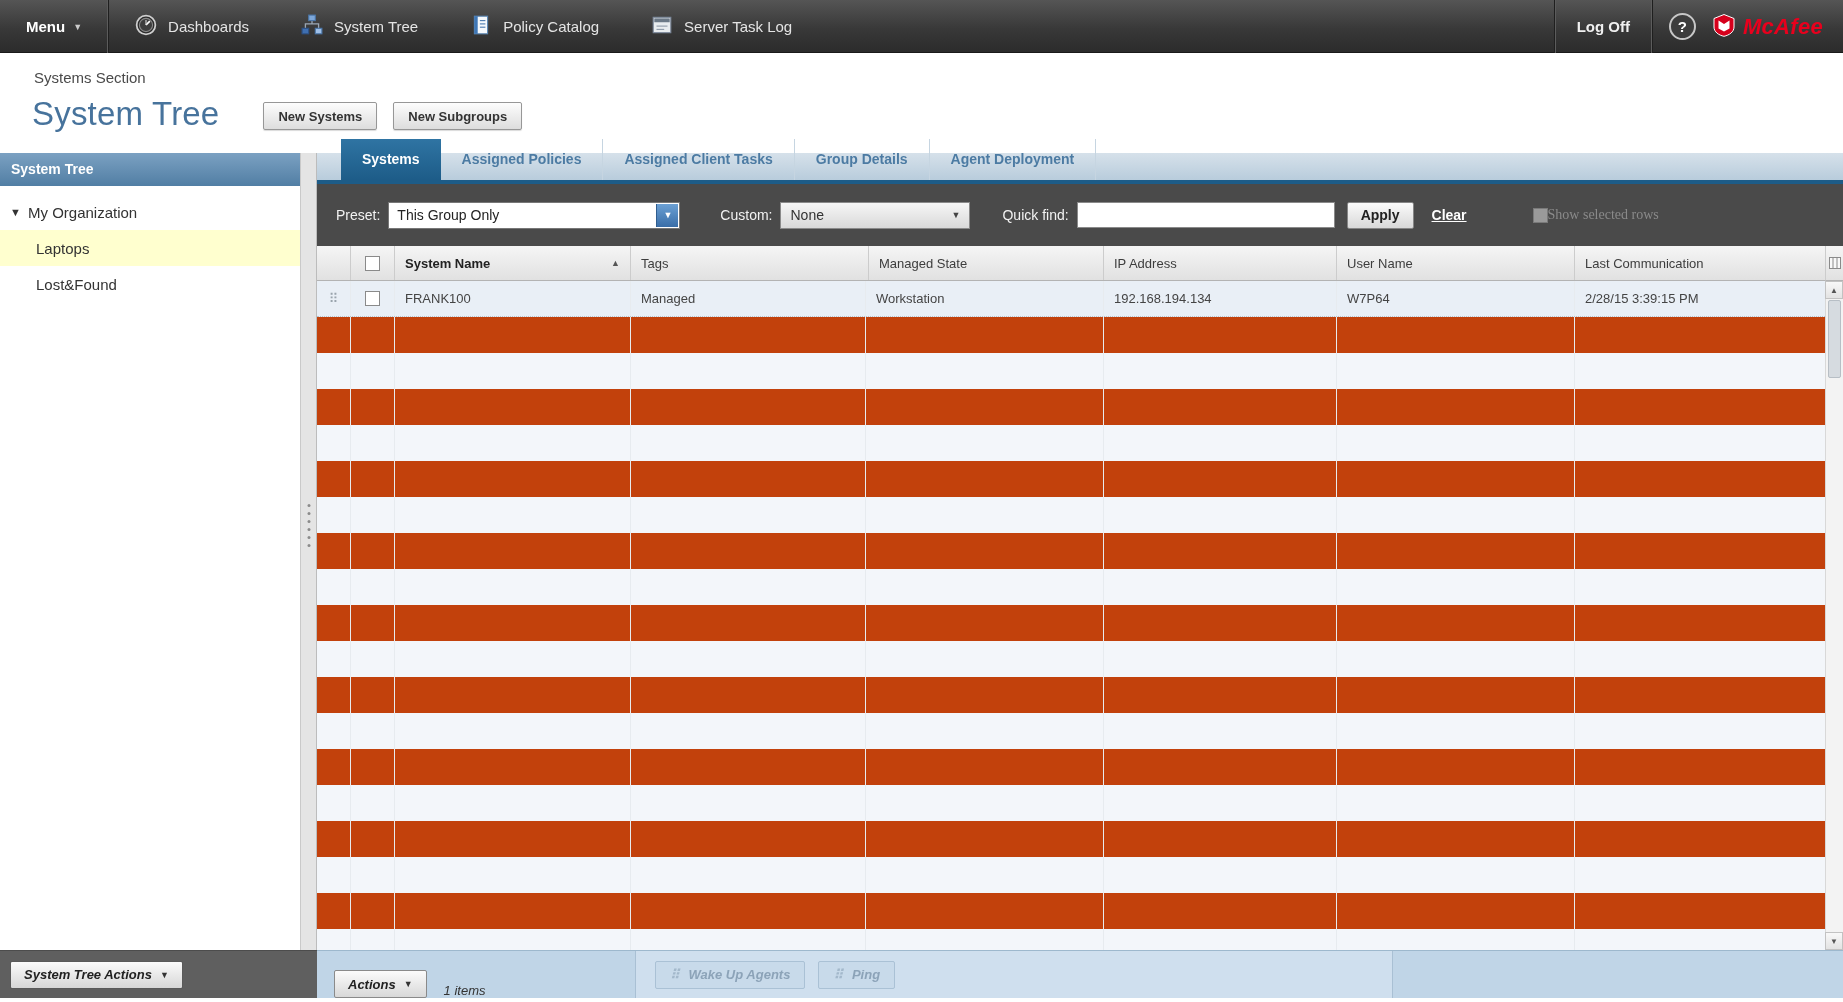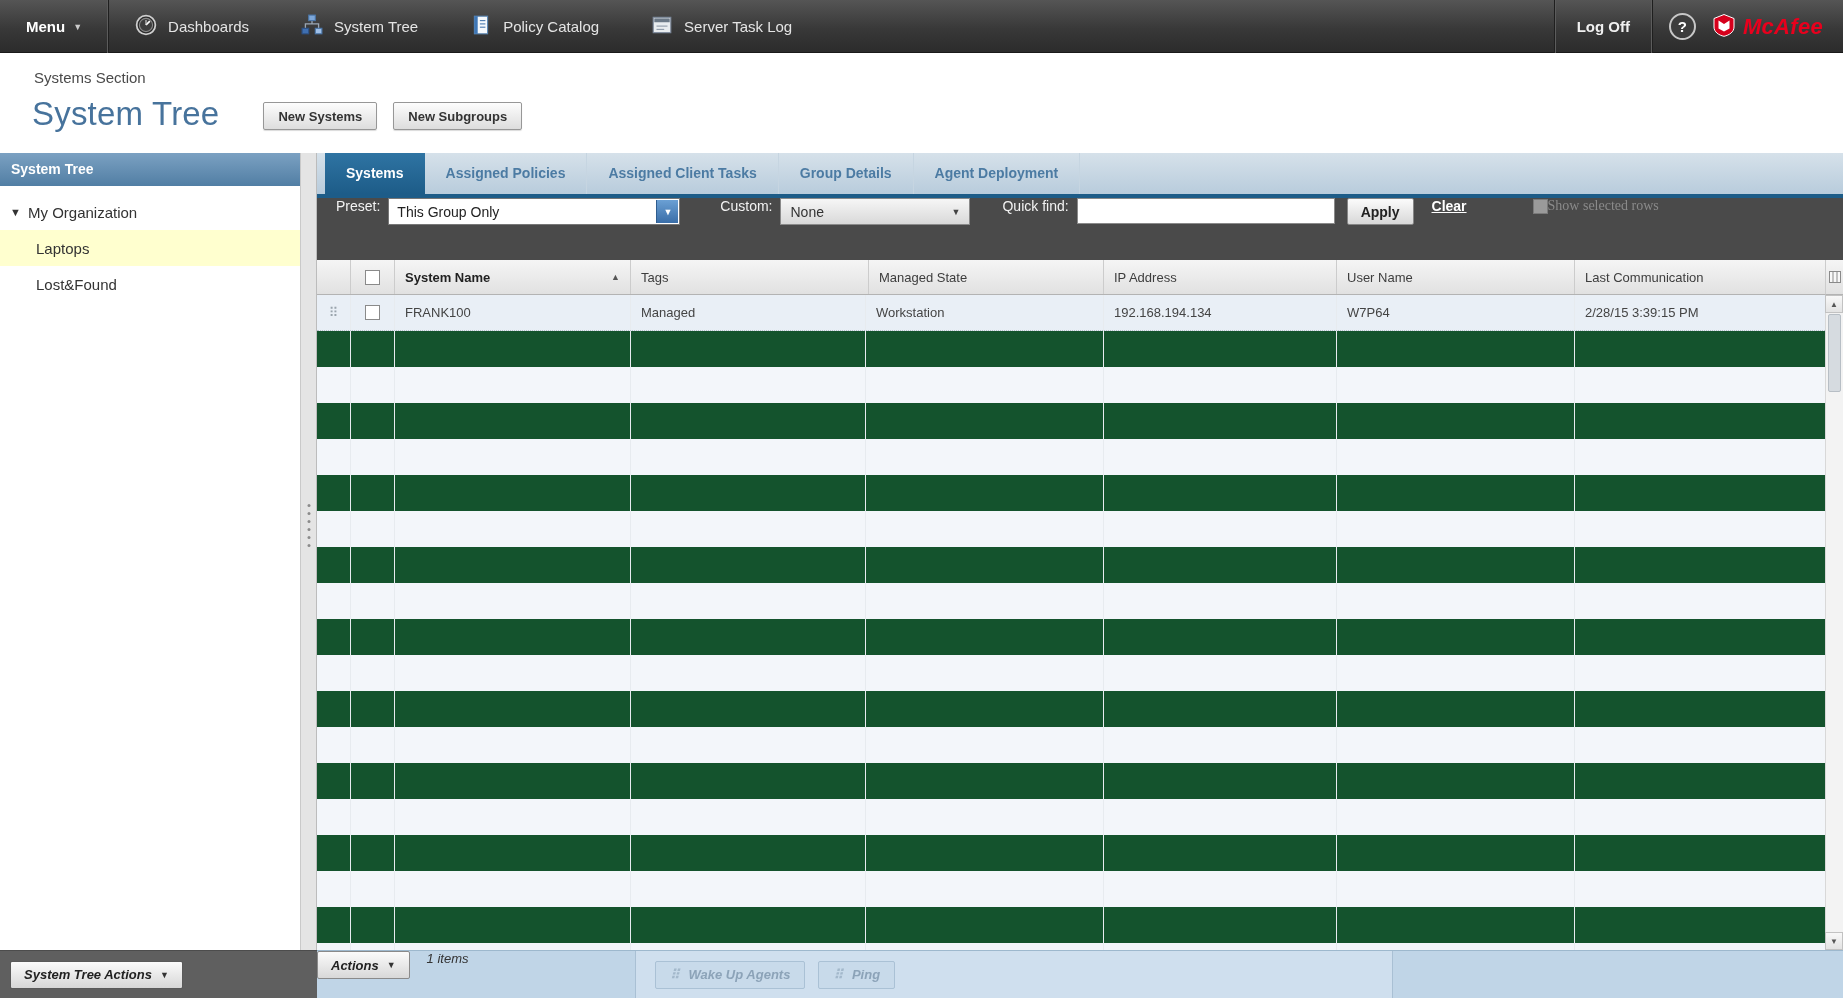--- a/index.html
+++ b/index.html
@@ -75,34 +75,34 @@
   
   .splitter { width:17px; background:#e4e4e4; border-left:1px solid #c9c9c9; border-right:1px solid #bcbcbc; position:relative; cursor:col-resize; }
   .grip { position:absolute; top:44%; left:50%; transform:translateX(-50%); display:flex; flex-direction:column; gap:5px; }
   .grip i { width:3px; height:3px; border-radius:50%; background:#8b8b8b; display:block; }
 
   
   .main { flex:1; min-width:0; display:flex; flex-direction:column; position:relative; }
 
   
   .tabbar {
-    height:45px; background:linear-gradient(#d6e1ea,#b8ccdc);
+    height:31px; background:linear-gradient(#d6e1ea,#b8ccdc);
     border-bottom:4px solid #1d5c88;
-    display:flex; align-items:flex-end; padding-left:8px;
+    display:flex; align-items:flex-end; padding-left:24px;
   }
   .tab {
     height:41px; line-height:41px; padding:0 21px;
     font-size:14px; font-weight:bold; color:#4c7ba3; cursor:pointer;
     border-right:1px solid #c6d5e1;
   }
   .tab.active { background:linear-gradient(#2f74a3,#1d5c88); color:#ffffff; border-right:none; }
 
   
   .filterbar {
-    height:62px; background:#4a4a4a; display:flex; align-items:flex-start;
+    height:62px; background:#4a4a4a; display:flex; align-items:center;
     color:#f2f2f2; font-size:14px; padding:0 19px;
   }
   .fb-label { margin-right:8px; }
   .dd-preset {
     width:292px; height:27px; background:#ffffff; border:1px solid #777;
     position:relative; display:flex; align-items:center; padding-left:8px;
     color:#222; cursor:pointer;
   }
   .dd-preset .dd-btn {
     position:absolute; right:1px; top:1px; bottom:1px; width:22px;
@@ -122,21 +122,21 @@
     height:27px; padding:0 13px; margin-left:12px;
     background:linear-gradient(#fbfbfb,#d8d8d8); border:1px solid #868686; border-radius:2px;
     font-size:14px; font-weight:bold; color:#222; cursor:pointer;
   }
   .clear-link { color:#ffffff; font-weight:bold; text-decoration:underline; margin-left:18px; cursor:pointer; }
   .show-selected { margin-left:66px; display:flex; align-items:center; gap:0; color:#8a8a8a;font-family:Liberation Serif, serif; }
   .cb { width:15px; height:15px; background:#ffffff; border:1px solid #8a8a8a; cursor:pointer; }
   .cb.disabled { background:#9a9a9a; border-color:#7a7a7a; cursor:default; }
 
   
-  .table-wrap { flex:1; position:relative; background:#14532d; overflow:hidden; }
+  .table-wrap { flex:1; position:relative; background:#c2410c; overflow:hidden; }
   .tgrid { position:absolute; left:0; right:18px; top:0; bottom:0; }
   .thead {
     display:flex; height:35px; align-items:stretch;
     background:linear-gradient(#f5f5f5,#e1e1e1);
     border-bottom:1px solid #b3b3b3; font-size:13px; color:#3d3d3d;
   }
   .tcell { padding:0 10px; display:flex; align-items:center; overflow:hidden; white-space:nowrap; border-right:1px solid #cccccc; }
   .trow .tcell { border-right:1px solid #e7ebef; height:100%; }
   .col-drag { width:34px; padding:0; justify-content:center; }
   .col-check { width:44px; padding:0; justify-content:center; }
@@ -173,21 +173,21 @@
     width:317px; background:#5f5f5f; border-top:1px solid #4c4c4c;
     display:flex; align-items:center; padding-left:10px;
   }
   .sta-btn {
     height:28px; padding:0 13px; background:linear-gradient(#fbfbfb,#d7d7d7);
     border:1px solid #5a5a5a; border-radius:2px; font-size:13px; font-weight:bold; color:#222;
     display:flex; align-items:center; cursor:pointer;
   }
   .bottom-right {
     flex:1; background:#c0d5e7; border-top:1px solid #9db8cd;
-    display:flex; align-items:flex-start; position:relative;
+    display:flex; align-items:flex-end; padding-left:17px; position:relative;
   }
   .actions-btn {
     height:28px; padding:0 13px; background:linear-gradient(#fbfbfb,#d8d8d8);
     border:1px solid #8a8a8a; border-radius:2px; font-size:13px; font-weight:bold; color:#222;
     display:flex; align-items:center; cursor:pointer;
   }
   .items-count { font-size:13px; color:#333; margin-left:17px; }
   .mid-panel {
     position:absolute; left:318px; top:0; bottom:0; width:758px;
     background:#cfdfee; border-left:1px solid #a9c0d4; border-right:1px solid #a9c0d4;

